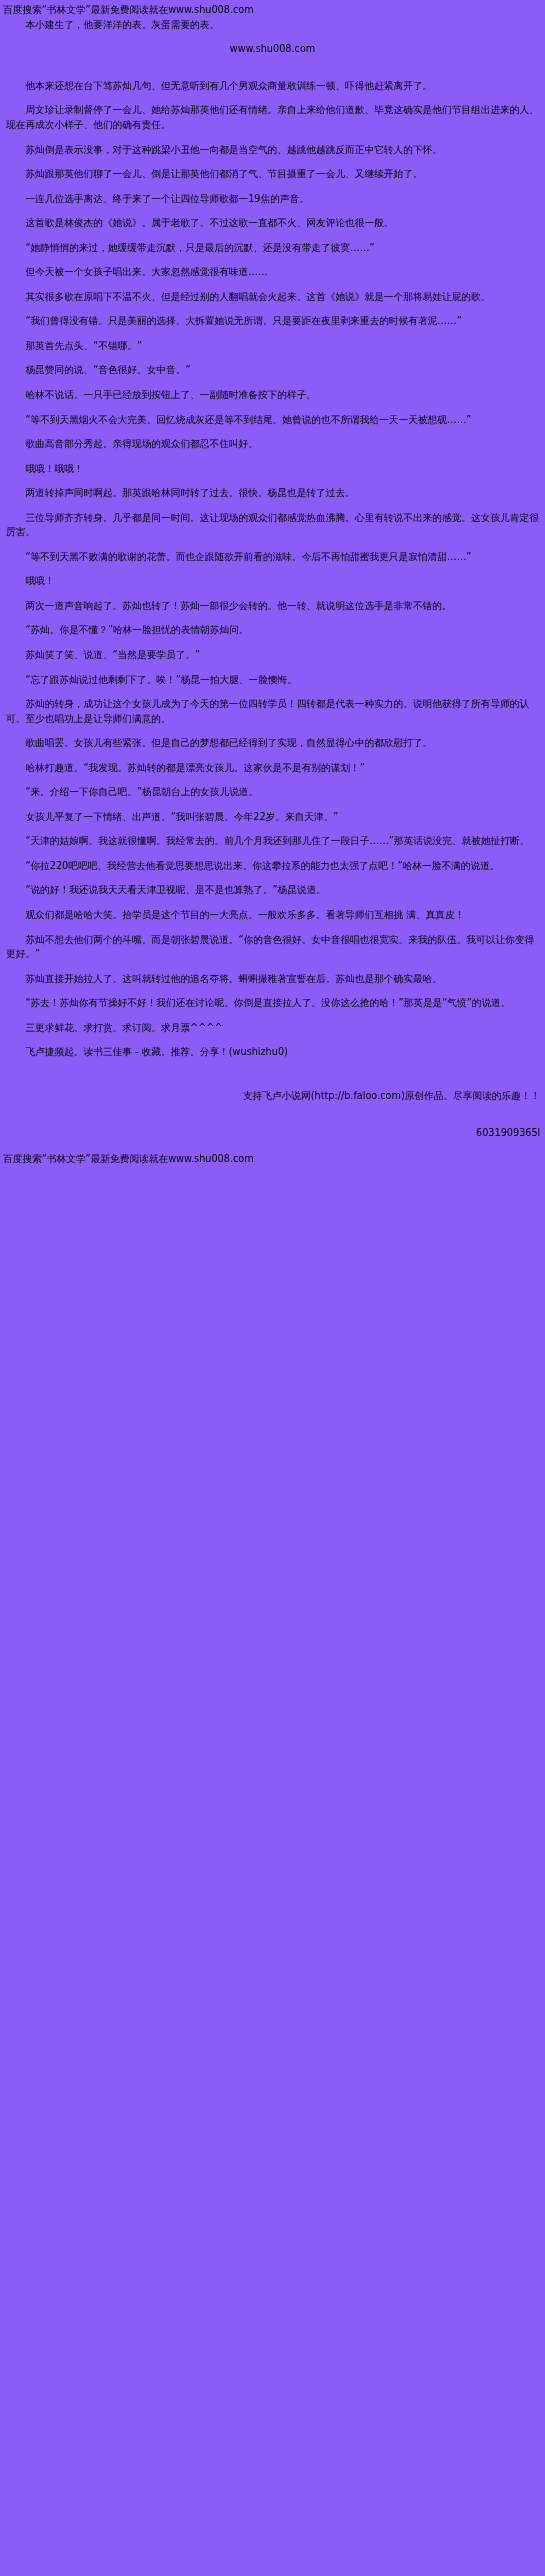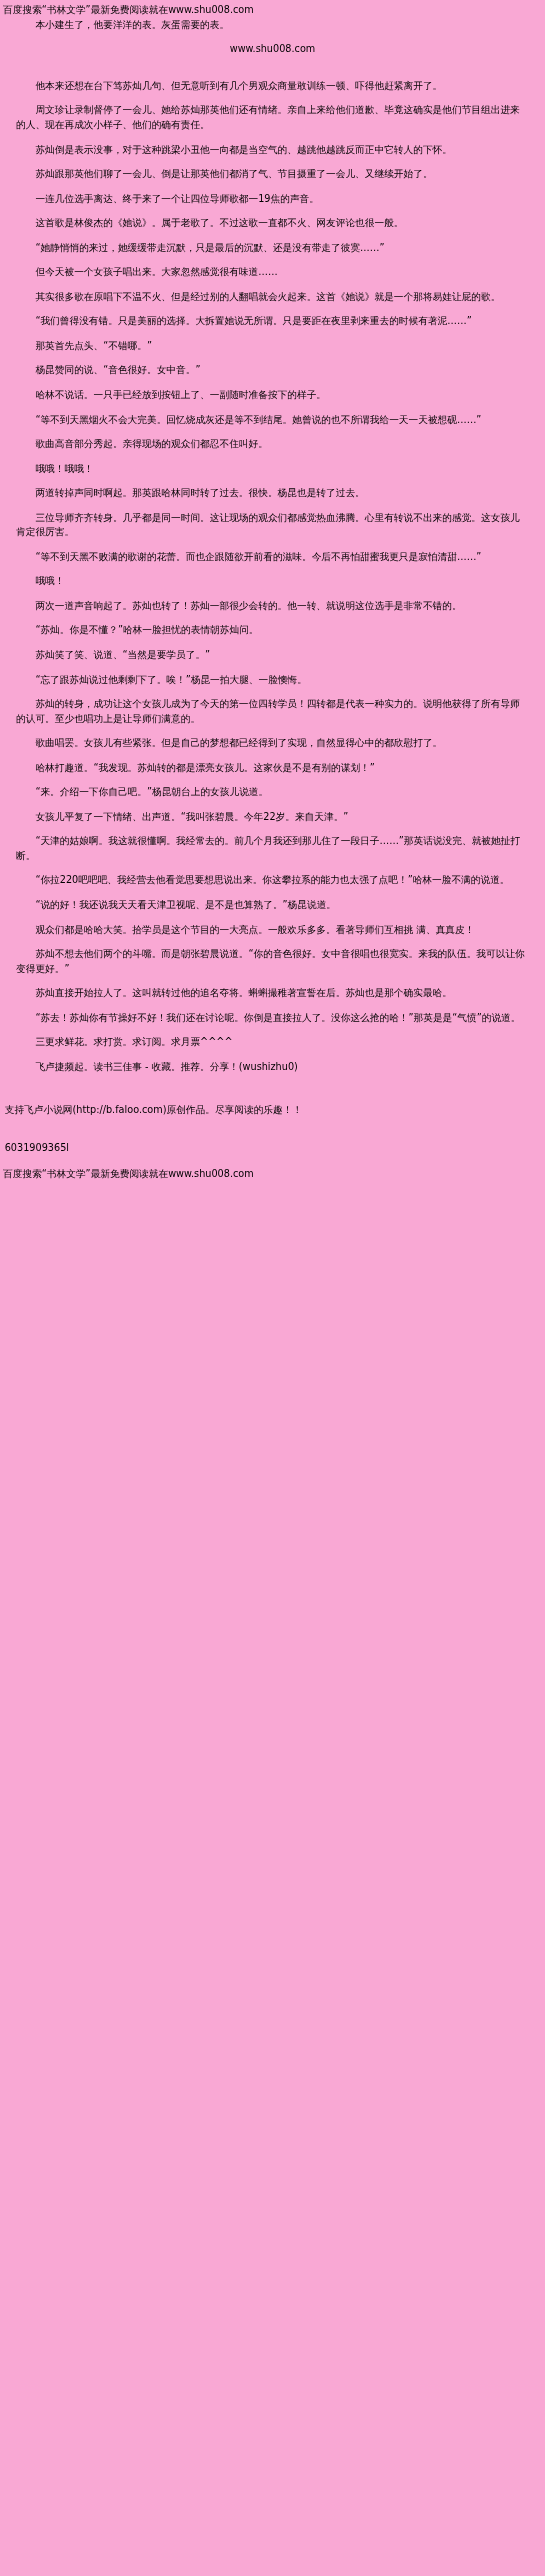--- a/index.html
+++ b/index.html
@@ -9,21 +9,21 @@
   body {
     width: 545px;
     background: #00d000;
     font-family: "DejaVu Sans", "Liberation Sans", sans-serif;
     color: #000000;
     font-size: 9.3px;
   }
   .page {
     width: 545px;
     min-height: 2576px;
-    background: #f9a8d4;
+    background: #8b5cf6;
     box-sizing: border-box;
     padding: 0;
     position: relative;
   }
   .topbar {
     font-size: 9.7px;
     color: #000;
     padding: 3.1px 3.1px 1.6px 3.1px;
     line-height: 1.35;
     white-space: nowrap;
@@ -31,21 +31,21 @@
   }
   .bottombar {
     font-size: 9.7px;
     color: #000;
     padding: 1.6px 3.1px 4.7px 3.1px;
     line-height: 1.35;
     white-space: nowrap;
     overflow: hidden;
   }
   .body-text {
-    padding: 0 16px;
+    padding: 0 6px;
   }
   p.para {
     margin: 0 0 10px 0;
     line-height: 1.5;
     font-size: 9.7px;
     text-indent: 2em;
     color: #000;
     word-wrap: break-word;
   }
   p.center-url {
@@ -57,20 +57,21 @@
   }
   .footer-block {
     padding: 0 4.7px;
     margin-top: 1.6px;
   }
   .footer-block p {
     margin: 8px 0 10px 0;
     font-size: 9.7px;
     line-height: 1.5;
     text-indent: 0;
+    text-align: right;
   }
   .spacer-sm { height: 4.7px; }
   .spacer-md { height: 11px; }
 </style>
 </head>
 <body>
 
 <div class="page">
 
   <div class="topbar">百度搜索“书林文学”最新免费阅读就在www.shu008.com</div>

